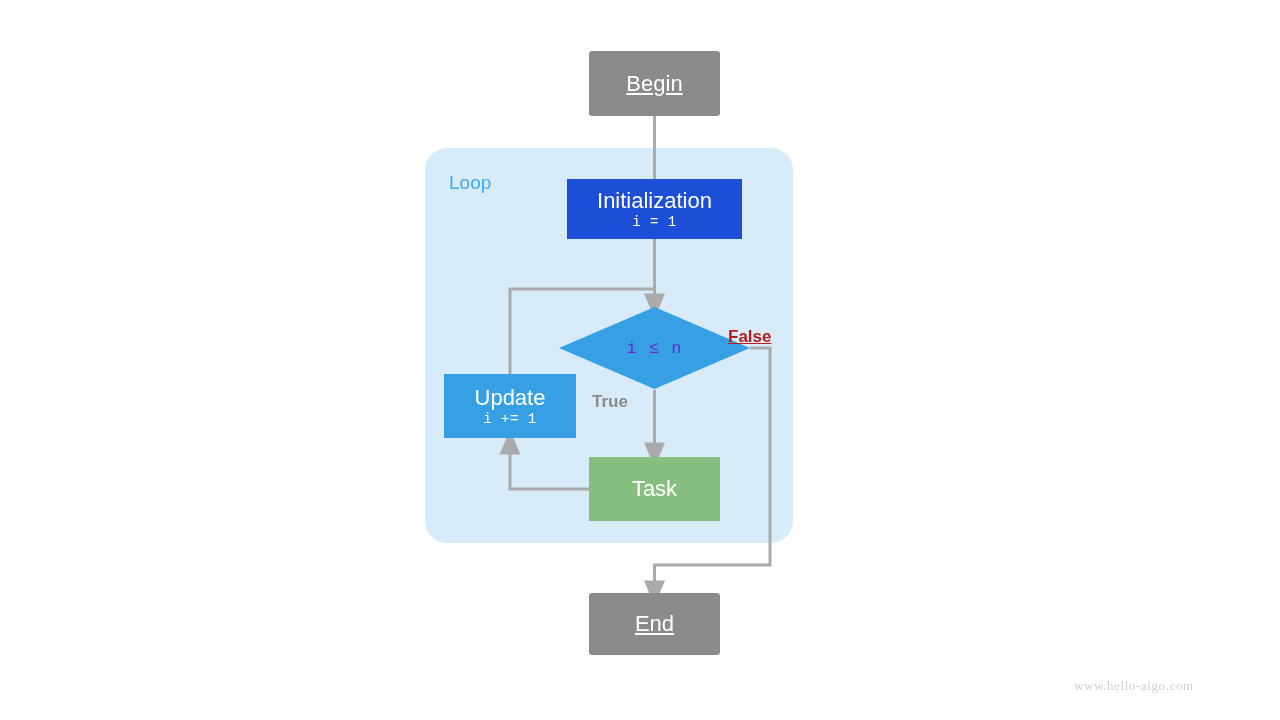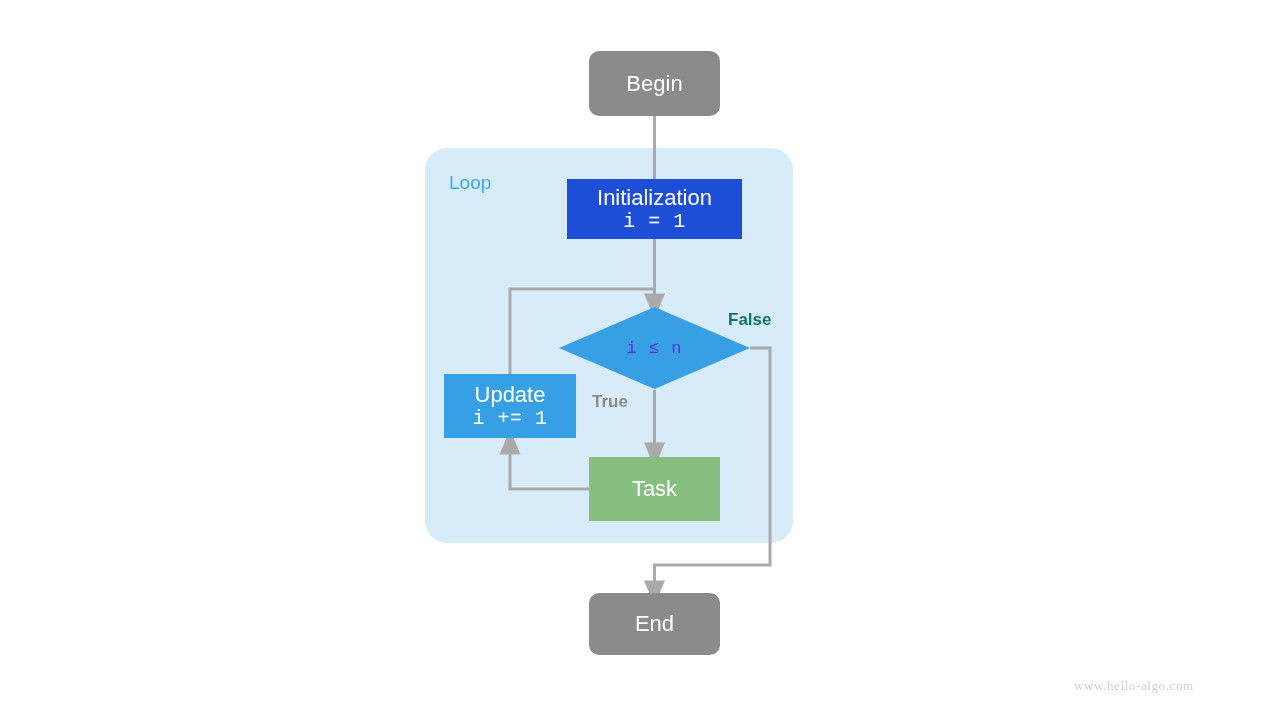--- a/index.html
+++ b/index.html
@@ -33,29 +33,30 @@
     box-sizing: border-box;
     display: flex;
     flex-direction: column;
     align-items: center;
     justify-content: center;
     color: #ffffff;
     text-align: center;
     line-height: 1.15;
   }
   .node-terminal {
-    border-radius: 10px;
+    border-radius: 3px;
+    text-decoration: underline;
   }
   .node-label-sans {
     font-family: "Liberation Sans", sans-serif;
     font-size: 22px;
   }
   .node-label-mono {
     font-family: "Liberation Mono", "DejaVu Sans Mono", monospace;
-    font-size: 20px;
+    font-size: 14px;
     letter-spacing: 0.5px;
     text-align: center;
   }
   .diamond-text {
     position: absolute;
     display: flex;
     align-items: center;
     justify-content: center;
     color: #6d28d9;
     font-family: Liberation Mono, monospace;
@@ -137,17 +138,17 @@
   <div class="node" style="left:589px; top:457px; width:131px; height:64px; background:#86bf7f;">
     <span class="node-label-sans">Task</span>
   </div>
 
   <div class="node node-terminal" style="left:589px; top:593px; width:131px; height:62px; background:#8b8b8b;">
     <span class="node-label-sans">End</span>
   </div>
 
   <div class="edge-label" style="left:592px; top:392px; color:#8b8b8b;">True</div>
 
-  <div class="edge-label" style="left:728px; top:310px; color:#0f766e;">False</div>
+  <div class="edge-label" style="left:728px; top:327px; color:#b91c1c;text-decoration:underline;">False</div>
 
   <div class="watermark" style="left:1074px; top:678px;">www.hello-algo.com</div>
 
 </div>
 
 </body></html>

